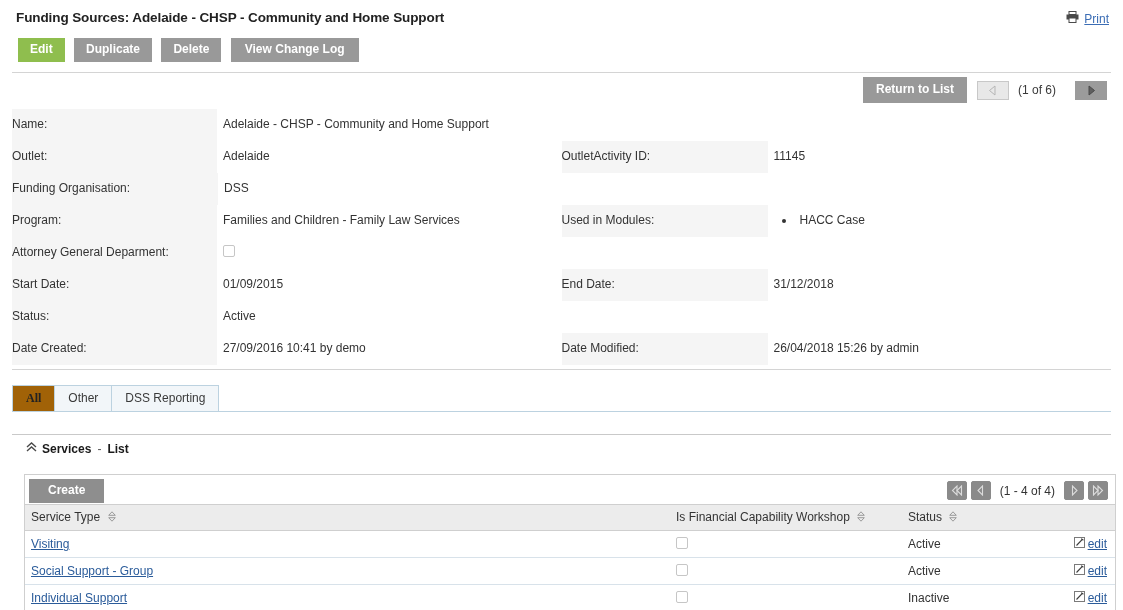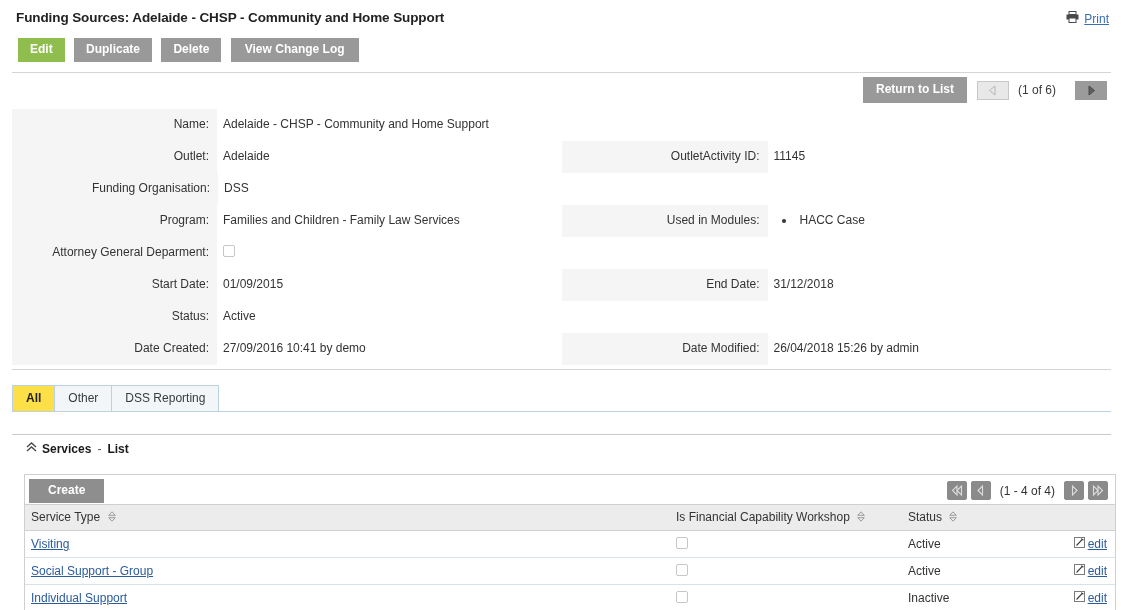--- a/index.html
+++ b/index.html
@@ -125,21 +125,21 @@
     display: flex;
     min-height: 32px;
   }
   .cell {
     display: flex;
     flex: 0 0 50%;
     min-height: 32px;
   }
   .cell .lbl {
     flex: 0 0 205px;
-    text-align: right;
+    text-align: left;
     padding: 8px 8px 6px 0;
     font-size: 12px;
     color: #333;
     background: #f5f5f5;
   }
   .cell .lbl.plain { background: transparent; }
   .cell .val {
     flex: 1 1 auto;
     padding: 8px 4px 6px 6px;
     font-size: 12px;
@@ -181,26 +181,27 @@
     border-bottom: none;
     background: #f2f6f9;
     padding: 5px 13px 5px;
     font-size: 12px;
     color: #3a3a3a;
     margin-right: -1px;
     cursor: pointer;
     line-height: 15px;
   }
   .tab.active {
-    background: #fde047;
+    background: #a16207;
     font-weight: bold;
     color: #222;
     border-color: #bcd2e0;
     position: relative;
     z-index: 3;
+    font-family: Liberation Serif, serif;
   }
   .tabs-underline {
     position: absolute;
     left: 0; right: 0;
     bottom: 0;
     height: 1px;
     background: #bcd2e0;
     z-index: 1;
   }
 

